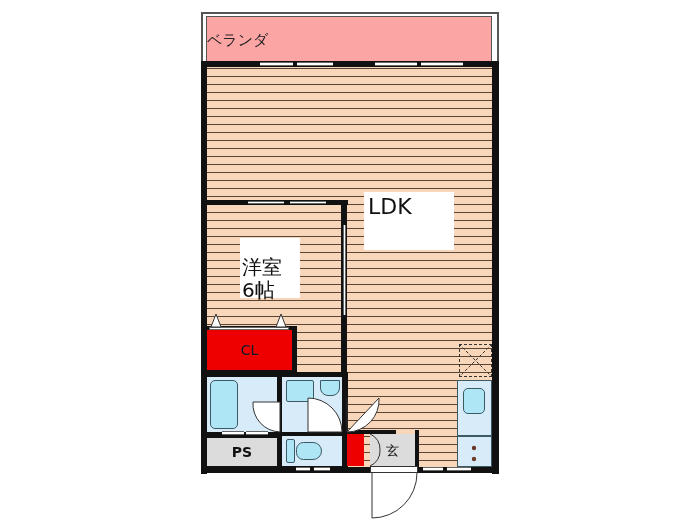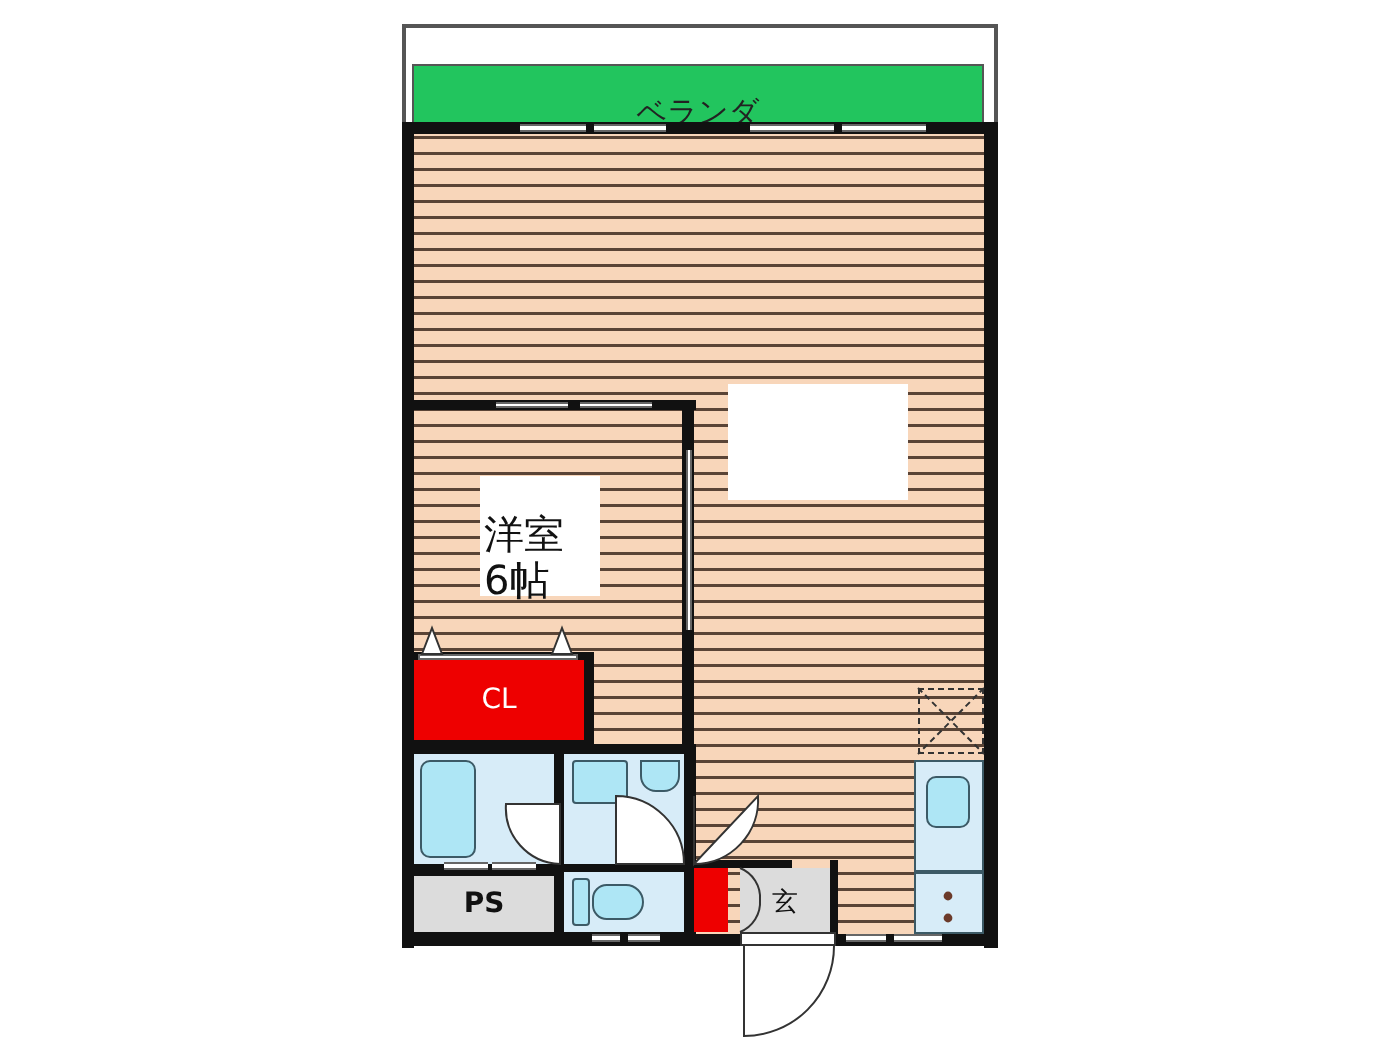--- a/index.html
+++ b/index.html
@@ -14,21 +14,21 @@
   .red{background:#ee0000;}
   .win{background:#fff;border-top:1px solid #666;border-bottom:1px solid #666;}
   svg{position:absolute;overflow:visible;}
 </style>
 </head>
 <body>
 
 <div>
 
   <div class="abs" style="left:201px;top:12px;width:298px;height:54px;border:2px solid #555;background:#fff;"></div>
-  <div class="abs" style="left:206px;top:16px;width:286px;height:48px;background:#22c55e;border:1px solid #555;border-bottom:none;display:flex;align-items:center;justify-content:center;margin-top:16px;">
+  <div class="abs" style="left:206px;top:16px;width:286px;height:48px;background:#fca5a5;border:1px solid #555;border-bottom:none;display:flex;align-items:center;">
     <span style="font-size:15px;color:#222;">ベランダ</span>
   </div>
 
   <div class="abs floor" style="left:203px;top:62px;width:295px;height:410px;"></div>
 
   <div class="abs wall" style="left:201px;top:61px;width:298px;height:6px;"></div>
   <div class="abs wall" style="left:201px;top:61px;width:6px;height:413px;"></div>
   <div class="abs wall" style="left:492px;top:61px;width:7px;height:413px;"></div>
   <div class="abs wall" style="left:201px;top:467px;width:298px;height:6px;"></div>
 
@@ -37,29 +37,30 @@
   <div class="abs win" style="left:375px;top:62px;width:42px;height:4px;"></div>
   <div class="abs win" style="left:421px;top:62px;width:42px;height:4px;"></div>
 
   <div class="abs wall" style="left:201px;top:200px;width:147px;height:5px;"></div>
   <div class="win abs" style="left:248px;top:201px;width:36px;height:3px;"></div>
   <div class="win abs" style="left:290px;top:201px;width:36px;height:3px;"></div>
   <div class="abs wall" style="left:341px;top:200px;width:6px;height:270px;"></div>
   <div class="abs" style="left:343px;top:225px;width:3px;height:90px;background:#fff;border-left:1px solid #666;border-right:1px solid #666;"></div>
 
   <div class="abs label" style="left:364px;top:192px;width:90px;height:58px;padding:2px 4px;font-size:22px;">
+    <div>LDK</div>
   </div>
   <div class="abs label" style="left:240px;top:238px;width:60px;height:60px;padding:18px 2px;font-size:20px;">
     <div>洋室</div>
     <div>6帖</div>
   </div>
 
   <div class="abs wall" style="left:201px;top:326px;width:96px;height:50px;"></div>
   <div class="abs red" style="left:207px;top:330px;width:85px;height:40px;display:flex;align-items:center;justify-content:center;">
-    <span style="font-size:14px;color:#ffffff;">CL</span>
+    <span style="font-size:14px;color:#0f172a;">CL</span>
   </div>
   <div class="abs" style="left:209px;top:327px;width:80px;height:3px;background:#fff;border:1px solid #666;"></div>
   <svg style="left:0;top:0;" width="700" height="525">
     <polygon points="211,327 216,314 221,327" fill="#fff" stroke="#333" stroke-width="1"></polygon>
     <polygon points="276,327 281,314 286,327" fill="#fff" stroke="#333" stroke-width="1"></polygon>
   </svg>
 
   <div class="abs wall" style="left:201px;top:372px;width:147px;height:100px;"></div>
   <div class="abs wet" style="left:207px;top:377px;width:70px;height:55px;"></div>
   <div class="abs fixture" style="left:210px;top:380px;width:28px;height:49px;"></div>

